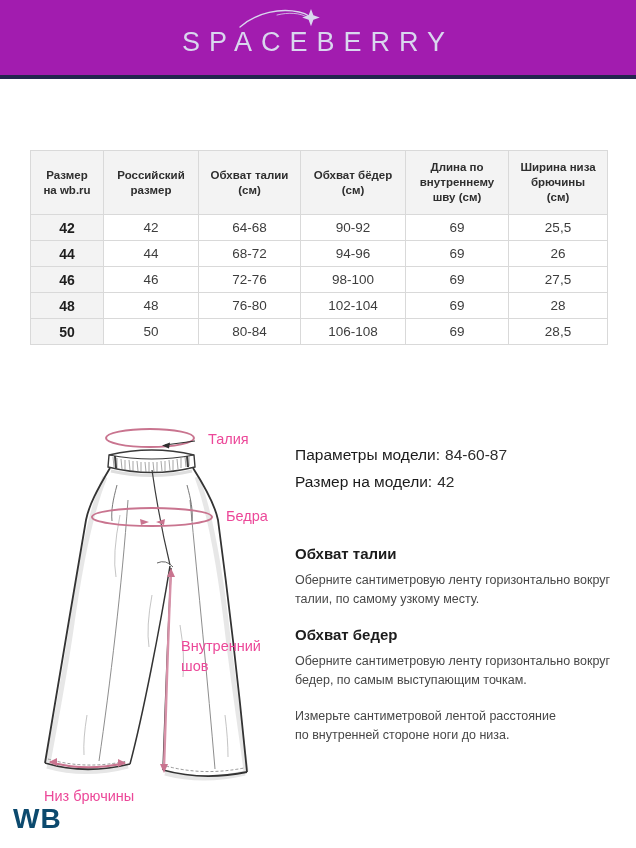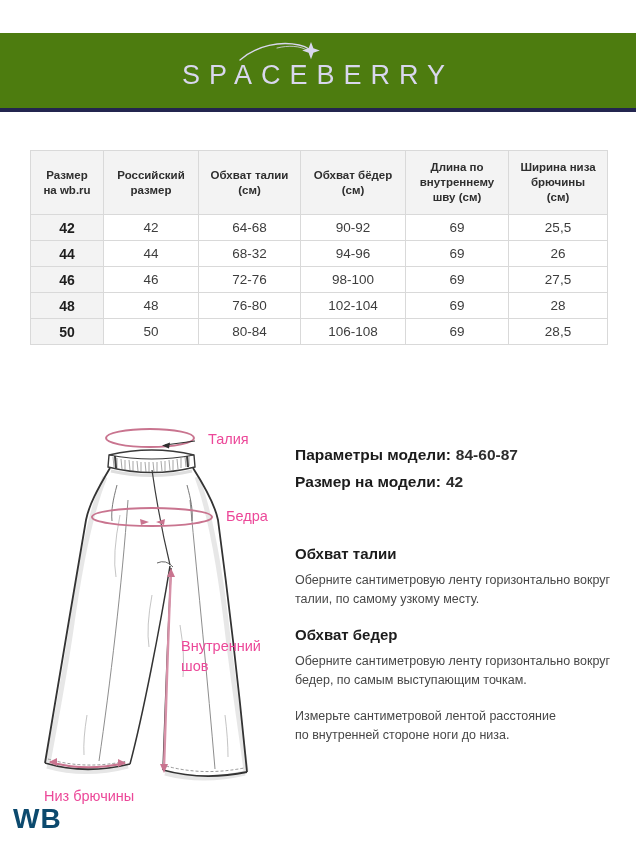--- a/index.html
+++ b/index.html
@@ -4,22 +4,22 @@
 <style>
   html,body { margin:0; padding:0; }
   body {
     width:636px; height:848px; position:relative; background:#ffffff;
     font-family:"Liberation Sans", sans-serif; overflow:hidden;
   }
 
   
   .header-band {
     position:absolute; left:0; top:0; width:636px; height:75px;
-    background:#4d7c0f; border-bottom:4px solid #23254f;
-    display:flex; align-items:center; justify-content:center;margin-top:33px;
+    background:#a21caf; border-bottom:4px solid #23254f;
+    display:flex; align-items:center; justify-content:center;
   }
   .brand {
     color:#d9d7ee; font-size:27px; font-weight:400; letter-spacing:9px;
     margin-top:10px; user-select:none;
   }
   .comet { position:absolute; left:237px; top:6px; }
 
   
   table.size-table {
     position:absolute; left:30px; top:150px; border-collapse:collapse;
@@ -46,22 +46,22 @@
     line-height:20px; white-space:pre-line;
   }
   #label-waist  { left:208px; top:429px; }
   #label-hips   { left:226px; top:506px; }
   #label-inseam { left:181px; top:636px; width:104px; }
   #label-hem    { left:44px;  top:786px;text-align:center; }
 
   
   .model-info { position:absolute; left:295px; top:441px; }
   .model-info .line { font-size:15.5px; line-height:27px; color:#2d2d2d; }
-  .model-info .lbl { font-weight:700; color:#1b1b1b;text-align:center; }
-  .model-info .val { font-weight:700; margin-left:5px; }
+  .model-info .lbl { font-weight:400; color:#1b1b1b;text-align:center; }
+  .model-info .val { font-weight:400; margin-left:5px; }
 
   .guides { position:absolute; left:295px; top:545px; width:333px; }
   .guide { margin-bottom:18px; }
   .guide h3 { margin:0; font-size:15px; font-weight:700; color:#1c1c1c; }
   .guide p {
     margin:9px 0 0 0; font-size:12.5px; line-height:18.5px; color:#474747;
     white-space:pre-line;
   }
 
   .watermark {
@@ -113,21 +113,21 @@
       <td class="rowhead">42</td>
       <td>42</td>
       <td>64-68</td>
       <td>90-92</td>
       <td>69</td>
       <td>25,5</td>
     </tr>
     <tr>
       <td class="rowhead">44</td>
       <td>44</td>
-      <td>68-32</td>
+      <td>68-72</td>
       <td>94-96</td>
       <td>69</td>
       <td>26</td>
     </tr>
     <tr>
       <td class="rowhead">46</td>
       <td>46</td>
       <td>72-76</td>
       <td>98-100</td>
       <td>69</td>

